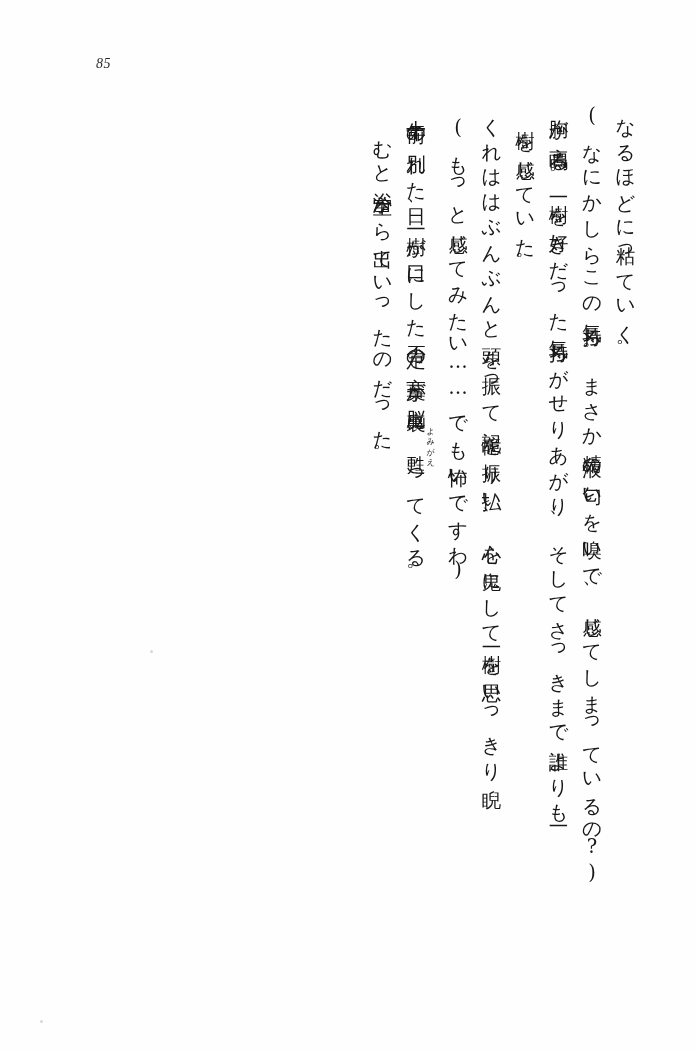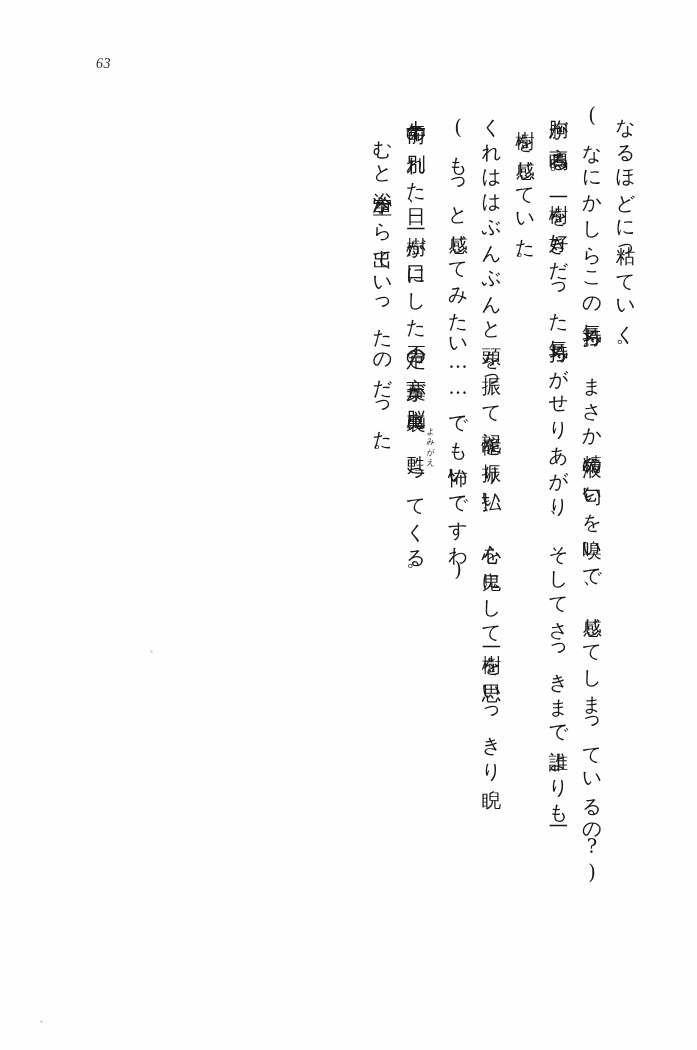--- a/index.html
+++ b/index.html
@@ -70,21 +70,21 @@
     height: 3px;
     background: #d8d8d8;
     border-radius: 50%;
   }
 </style>
 </head>
 <body>
 
 <div class="page">
 
-  <div class="page-number">63</div>
+  <div class="page-number">85</div>
 
   <div class="vtext">
 
     <div class="vline indent">むと浴室から出ていったのだった。</div>
 
     <div class="vline">十年前の別れた日、一樹が口にした否定の言葉が脳裏に<ruby>甦<rt>よみがえ</rt></ruby>ってくる。</div>
 
     <div class="vline indent2">(もっと感じてみたい……でも怖いですわ)</div>
 
     <div class="vline">くれははぶんぶんと頭を振って記憶を振り払い、心を鬼にして一樹を思いっきり睨</div>

